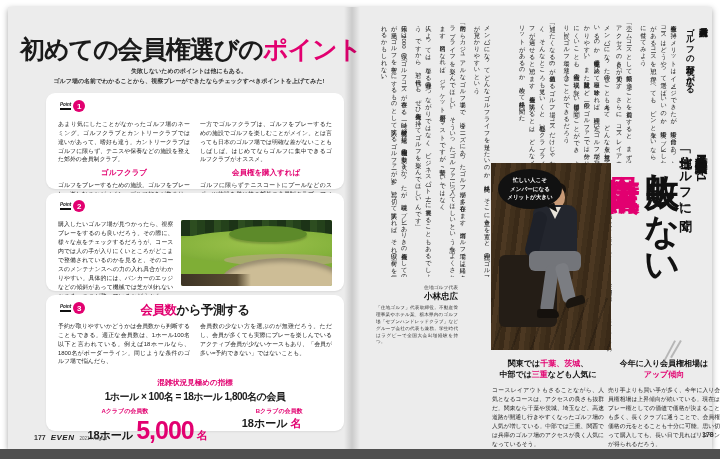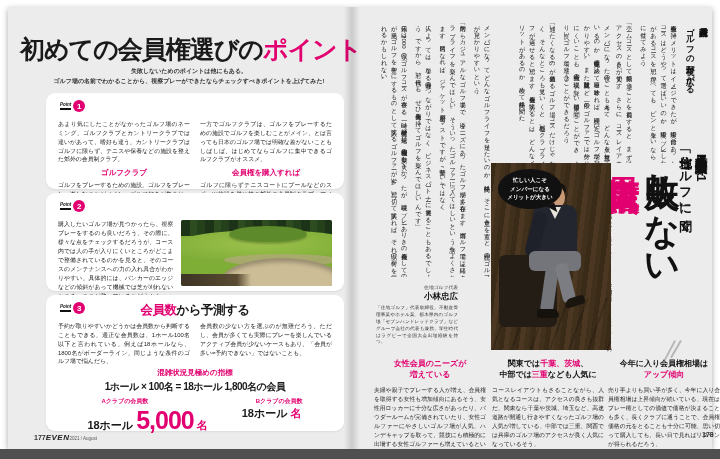--- a/index.html
+++ b/index.html
@@ -44,30 +44,30 @@
   .golf .green{position:absolute;left:-12px;top:10px;width:130%;height:34px;border-radius:50%;
     background:radial-gradient(ellipse at 45% 40%,#9cc14b 0%,#85b23c 55%,#6f9c30 100%);}
   .golf .mound{position:absolute;left:48px;top:6px;width:78px;height:16px;border-radius:50%;
     background:#5d8a2a;box-shadow:0 2px 2px rgba(0,0,0,.2);}
   .golf .sand{position:absolute;right:-10px;bottom:-16px;width:120px;height:44px;border-radius:50% 50% 0 0;
     background:#cdbd96;box-shadow:inset 0 4px 4px rgba(0,0,0,.25);}
   .golf .lip{position:absolute;right:-8px;bottom:20px;width:116px;height:12px;border-radius:50%;
     background:#b5a87f;opacity:.7;}
   .golf .soil{position:absolute;left:0;bottom:0;width:70px;height:12px;
     background:linear-gradient(90deg,#3d3425 0%,#5a4c33 80%,rgba(90,76,51,0) 100%);}
-  .indic-title{margin-top:2px;text-align:center;font-size:7.5px;font-weight:800;color:#e20070;}
+  .indic-title{margin-top:12px;text-align:center;font-size:7.5px;font-weight:800;color:#e20070;}
   .formula{text-align:center;font-size:10px;font-weight:900;letter-spacing:-.5px;margin-top:2px;white-space:nowrap;}
   .stats{display:flex;justify-content:center;gap:34px;margin-top:3px;}
   .stat{text-align:center;}
   .stat .slabel{font-size:6px;font-weight:800;color:#e20070;text-align:left;margin-left:14px;}
   .stat .sline{display:flex;align-items:baseline;gap:3px;}
   .stat .sprefix{font-size:11px;font-weight:900;}
   .stat .svalue{font-size:25px;font-weight:900;color:#e20070;letter-spacing:-1px;}
   .stat .sunit{font-size:11px;font-weight:900;color:#e20070;}
-  .l-footer{position:absolute;left:14px;top:426px;display:flex;align-items:baseline;}
+  .l-footer{position:absolute;left:14px;top:426px;display:flex;align-items:baseline;gap:5px;}
   .l-footer .pno{font-size:7px;font-weight:700;color:#333;}
   .l-footer .logo{font-size:8px;font-weight:900;font-style:italic;letter-spacing:.5px;color:#222;}
   .l-footer .issue{font-size:4.5px;color:#555;}
 
   
   .rpage{position:absolute;left:338px;top:0;width:366px;height:442px;}
   .vtext{writing-mode:vertical-rl;text-orientation:mixed;}
   .vblock{position:absolute;overflow:hidden;}
   .vhead{font-size:8.5px;font-weight:800;line-height:1.55;color:#111;margin:0 0 0 5px;}
   .vpar{font-size:6.1px;line-height:1.66;text-align:justify;color:#222;margin:0 0 0 4px;}
@@ -266,27 +266,20 @@
         <span>メンバーになる</span>
         <span>メリットが大きい</span>
       </div>
 
       <div class="profile">
         <div class="role">住地ゴルフ代表</div>
         <div class="name">小林忠広</div>
         <p class="bio">「住地ゴルフ」代表取締役。不動産管理事業やホテル業、栃木県内のゴルフ場「セブンハンドレッドクラブ」などグループ会社の代表も兼務。学生時代はラグビーで全国大会出場経験を持つ。</p>
       </div>
 
-      <div class="bcol c1">
-        <div class="bhead">
-          <span class="pink">女性会員のニーズが</span><br>
-          <span class="pink">増えている</span>
-        </div>
-        <p class="bbody">夫婦や親子でプレーする人が増え、会員権を取得する女性も増加傾向にあるそう。女性用ロッカーに十分な広さがあったり、パウダールームが完備されていたり、女性ゴルファーにやさしいゴルフ場が人気。ハンデキャップを取って、競技にも積極的に出場する女性ゴルファーも増えているという。</p>
-      </div>
       <div class="bcol c3">
         <div class="bhead">
           <span>今年に入り会員権相場は</span><br>
           <span class="pink">アップ傾向</span>
         </div>
         <p class="bbody">売り手よりも買い手が多く、今年に入り会員権相場は上昇傾向が続いている。現在はプレー権としての価値で価格が決まることも多く、長くクラブに通うことで、会員権価格の元をとることも十分に可能。思い切って購入しても、長い目で見ればリターンが得られるだろう。</p>
       </div>
       <div class="bcol c2">
         <div class="bhead">
           <span>関東では</span><span class="pink">千葉、茨城</span><span>、</span><br>

